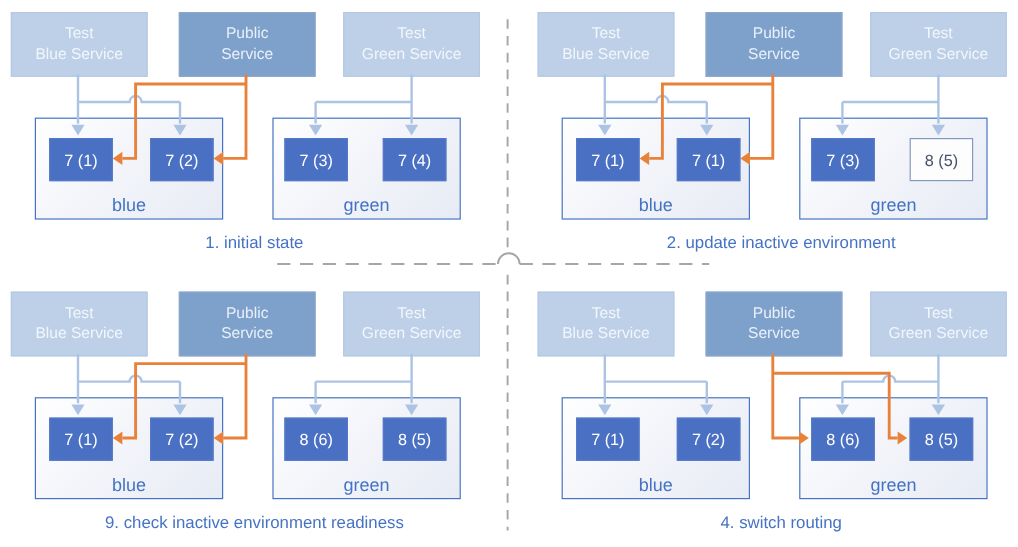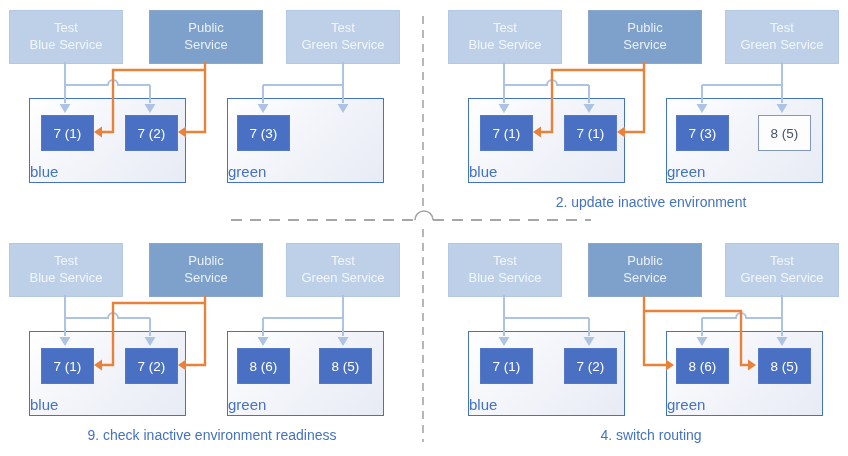--- a/index.html
+++ b/index.html
@@ -20,21 +20,21 @@
   .svc.dark{background:#7ea1cb;border:1px solid #8ba6c9;color:#e9f0f8;align-items:center;}
 
   .env{position:absolute;top:98px;width:157px;height:85px;z-index:1;
        border:1.4px solid #4573c4;
        background:linear-gradient(135deg,#ffffff 0%,#f3f5fa 45%,#e7ebf4 100%);
        box-sizing:border-box;}
   .pod{position:absolute;top:16px;width:53px;height:36px;box-sizing:border-box;
        background:#4a70c4;border:1px solid #5579c8;color:#ffffff;
        display:flex;align-items:center;justify-content:center;font-size:13.5px;}
   .pod.outline{background:#fdfdfe;border:1.4px solid #8496c2;color:#44546a;}
-  .env-label{position:absolute;left:0;right:0;bottom:2px;text-align:left;
+  .env-label{position:absolute;left:0;right:0;bottom:2px;text-align:center;
        color:#4472c4;font-size:15px;}
   .caption{position:absolute;left:0;right:0;top:194px;text-align:center;
        color:#4472c4;font-size:14px;z-index:1;}
 
   .wires{position:absolute;left:0;top:0;z-index:5;pointer-events:none;}
   .lw{stroke:#adc3e4;stroke-width:2;fill:none;}
   .lwh{fill:#adc3e4;stroke:none;}
   .ow{stroke:#e8823b;stroke-width:2.4;fill:none;}
   .owh{fill:#e8823b;stroke:none;}
   .divider{position:absolute;left:0;top:0;z-index:8;pointer-events:none;}
@@ -79,22 +79,24 @@
           <span class="svc-label">Test
 Green Service</span>
         </div>
       <div class="env" style="left:29px">
         <div class="pod" style="left:11px">7 (1)</div>
         <div class="pod" style="left:95px">7 (2)</div>
         <div class="env-label">blue</div>
       </div>
       <div class="env" style="left:227px">
         <div class="pod" style="left:9px">7 (3)</div>
-        <div class="env-label">green</div>
-      </div>
+        <div class="pod" style="left:91px">7 (4)</div>
+        <div class="env-label">green</div>
+      </div>
+      <div class="caption">1. initial state</div>
     </div>
   </div>
 
   <div class="panel col2">
     <div class="inner">
       <svg class="wires" width="424" height="228" viewBox="0 0 424 228">
         <g>
           <path class="lw" d="M65,62 V103"></path>
           <path class="lw" d="M65,85 H108 A5 5 0 0 1 118,85 H150"></path>
           <path class="lw" d="M150,85 V103"></path>

